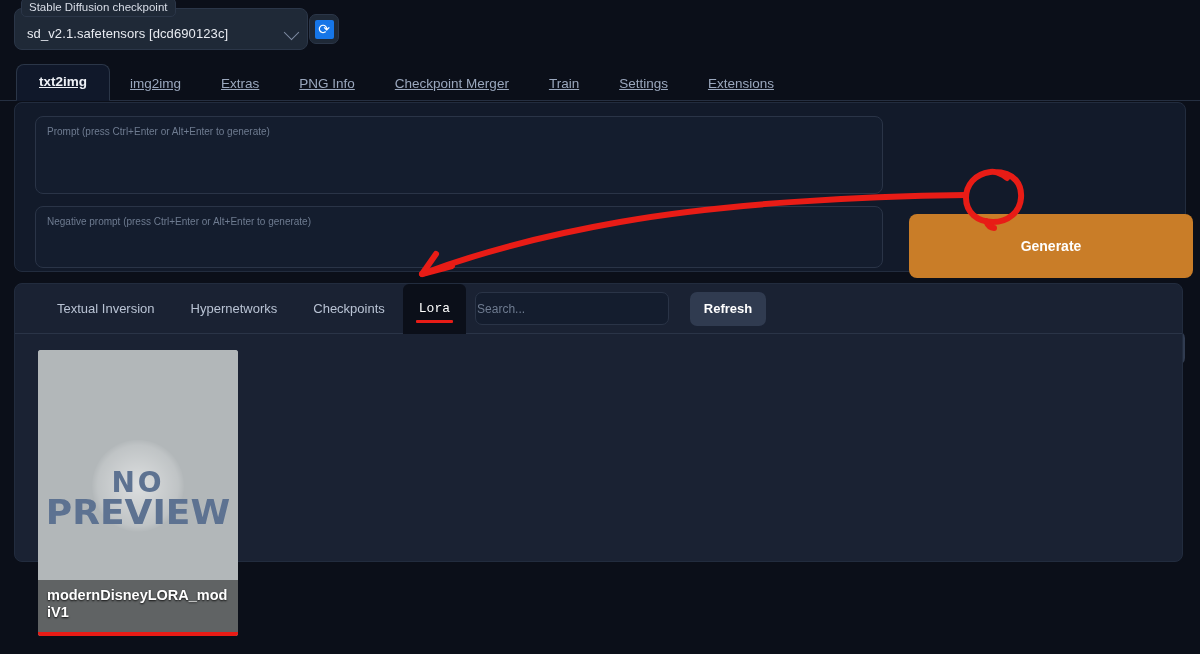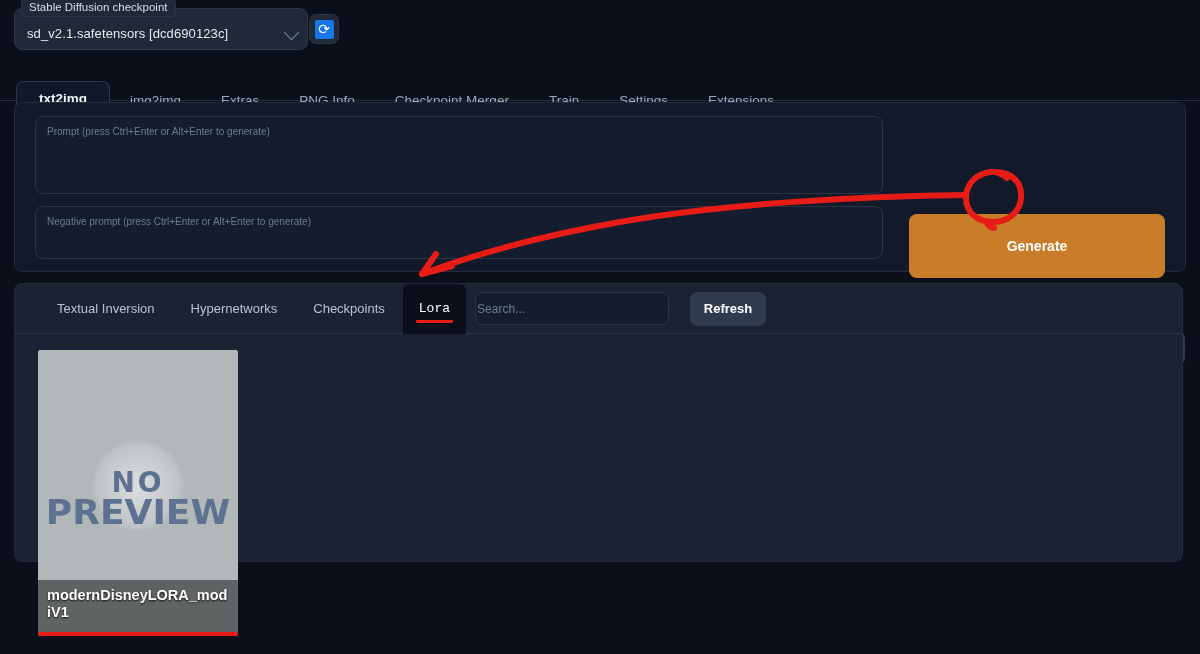--- a/index.html
+++ b/index.html
@@ -42,42 +42,42 @@
   }
 
   
   .tabstrip {
     position: absolute; left: -8px; top: 63px; width: 1208px; height: 38px;
     border-bottom: 1px solid #252f41;
     display: flex; align-items: flex-end; padding-left: 24px; gap: 0;
   }
   .tab {
     font-size: 13.5px; color: #9aa7bd; padding: 10px 20px 11px 20px;
-    line-height: 1; white-space: nowrap; position: relative; top: 18px;
+    line-height: 1; white-space: nowrap; position: relative; top: 1px; text-decoration: underline;
   }
   .tab.active {
     color: #eef1f6; font-weight: bold; background: #10182a;
     border: 1px solid #2b3648; border-bottom: 1px solid #10182a;
     border-radius: 8px 8px 0 0; padding: 10px 22px 12px 22px;
   }
 
   
   .panel {
     position: absolute; left: 14px; top: 102px; width: 1172px; height: 170px;
     background: #121a2a; border: 1px solid #222c3e; border-radius: 8px;
   }
   .prompt-box {
     position: absolute; background: #141d2e; border: 1px solid #2a3447; border-radius: 8px;
   }
   .prompt-box .ph { position: absolute; left: 11px; top: 9px; font-size: 10px; color: #6e7b90; }
   #prompt-pos { left: 20px; top: 13px; width: 848px; height: 78px; }
-  #prompt-neg { left: 20px; top: 103px; width: 848px; height: 53px; }
+  #prompt-neg { left: 20px; top: 103px; width: 848px; height: 62px; }
 
   .gen-btn {
-    position: absolute; left: 894px; top: 111px; width: 256px; height: 64px;
+    position: absolute; left: 894px; top: 111px; width: 284px; height: 64px;
     background: #c97d28; border-radius: 8px;
     display: flex; align-items: center; justify-content: center;
     color: #ffffff; font-size: 14px; font-weight: bold;
   }
 
   .tool-row { position: absolute; left: 894px; top: 182px; display: flex; gap: 6px; }
   .tool-btn {
     width: 34px; height: 32px; background: #303b50; border-radius: 7px;
     display: flex; align-items: center; justify-content: center; font-size: 15px; line-height: 1;
   }

